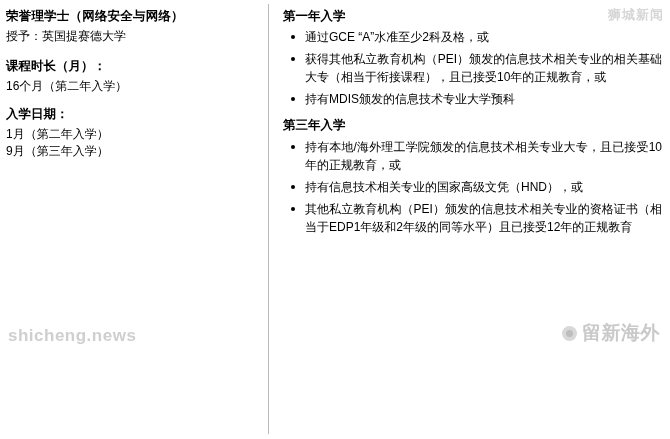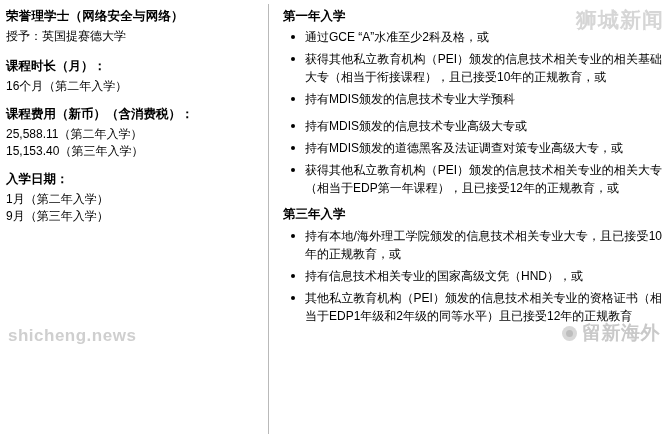--- a/index.html
+++ b/index.html
@@ -95,21 +95,21 @@
     height: 4px;
     background: #000;
     border-radius: 50%;
   }
 
   
   .wm-top {
     position: absolute;
     right: 6px;
     top: 6px;
-    font-size: 21px;
+    font-size: 13px;
     font-weight: bold;
     color: #cfcfcf;
     letter-spacing: 1px;
     opacity: 0.85;
     pointer-events: none;
   }
   .wm-bottom-left {
     position: absolute;
     left: 8px;
     bottom: 6px;
@@ -165,25 +165,20 @@
       <div class="lline">
         <span>授予：</span><span>英国提赛德大学</span>
       </div>
     </div>
 
     <div class="lblock">
       <div class="lhead">课程时长（月）：</div>
       <div class="lline">16个月（第二年入学）</div>
     </div>
 
-    <div class="lblock">
-      <div class="lhead">课程费用（新币）（含消费税）：</div>
-      <div class="lline">25,588.11（第二年入学）</div>
-      <div class="lline">15,153.40（第三年入学）</div>
-    </div>
 
     <div class="lblock">
       <div class="lhead">入学日期：</div>
       <div class="lline">1月（第二年入学）</div>
       <div class="lline">9月（第三年入学）</div>
     </div>
 
   </div>
 
   <div class="divider"></div>
@@ -193,25 +188,20 @@
     <div class="rsection">
       <div class="rhead">第一年入学</div>
       <ul class="rlist">
         <li>通过GCE “A”水准至少2科及格，或</li>
         <li>获得其他私立教育机构（PEI）颁发的信息技术相关专业的相关基础大专（相当于衔接课程），且已接受10年的正规教育，或</li>
         <li>持有MDIS颁发的信息技术专业大学预科</li>
       </ul>
     </div>
 
     <div class="rsection">
-      <ul class="rlist">
-        <li>持有MDIS颁发的信息技术专业高级大专或</li>
-        <li>持有MDIS颁发的道德黑客及法证调查对策专业高级大专，或</li>
-        <li>获得其他私立教育机构（PEI）颁发的信息技术相关专业的相关大专（相当于EDP第一年课程），且已接受12年的正规教育，或</li>
-      </ul>
     </div>
 
     <div class="rsection">
       <div class="rhead">第三年入学</div>
       <ul class="rlist">
         <li>持有本地/海外理工学院颁发的信息技术相关专业大专，且已接受10年的正规教育，或</li>
         <li>持有信息技术相关专业的国家高级文凭（HND），或</li>
         <li>其他私立教育机构（PEI）颁发的信息技术相关专业的资格证书（相当于EDP1年级和2年级的同等水平）且已接受12年的正规教育</li>
       </ul>
     </div>

